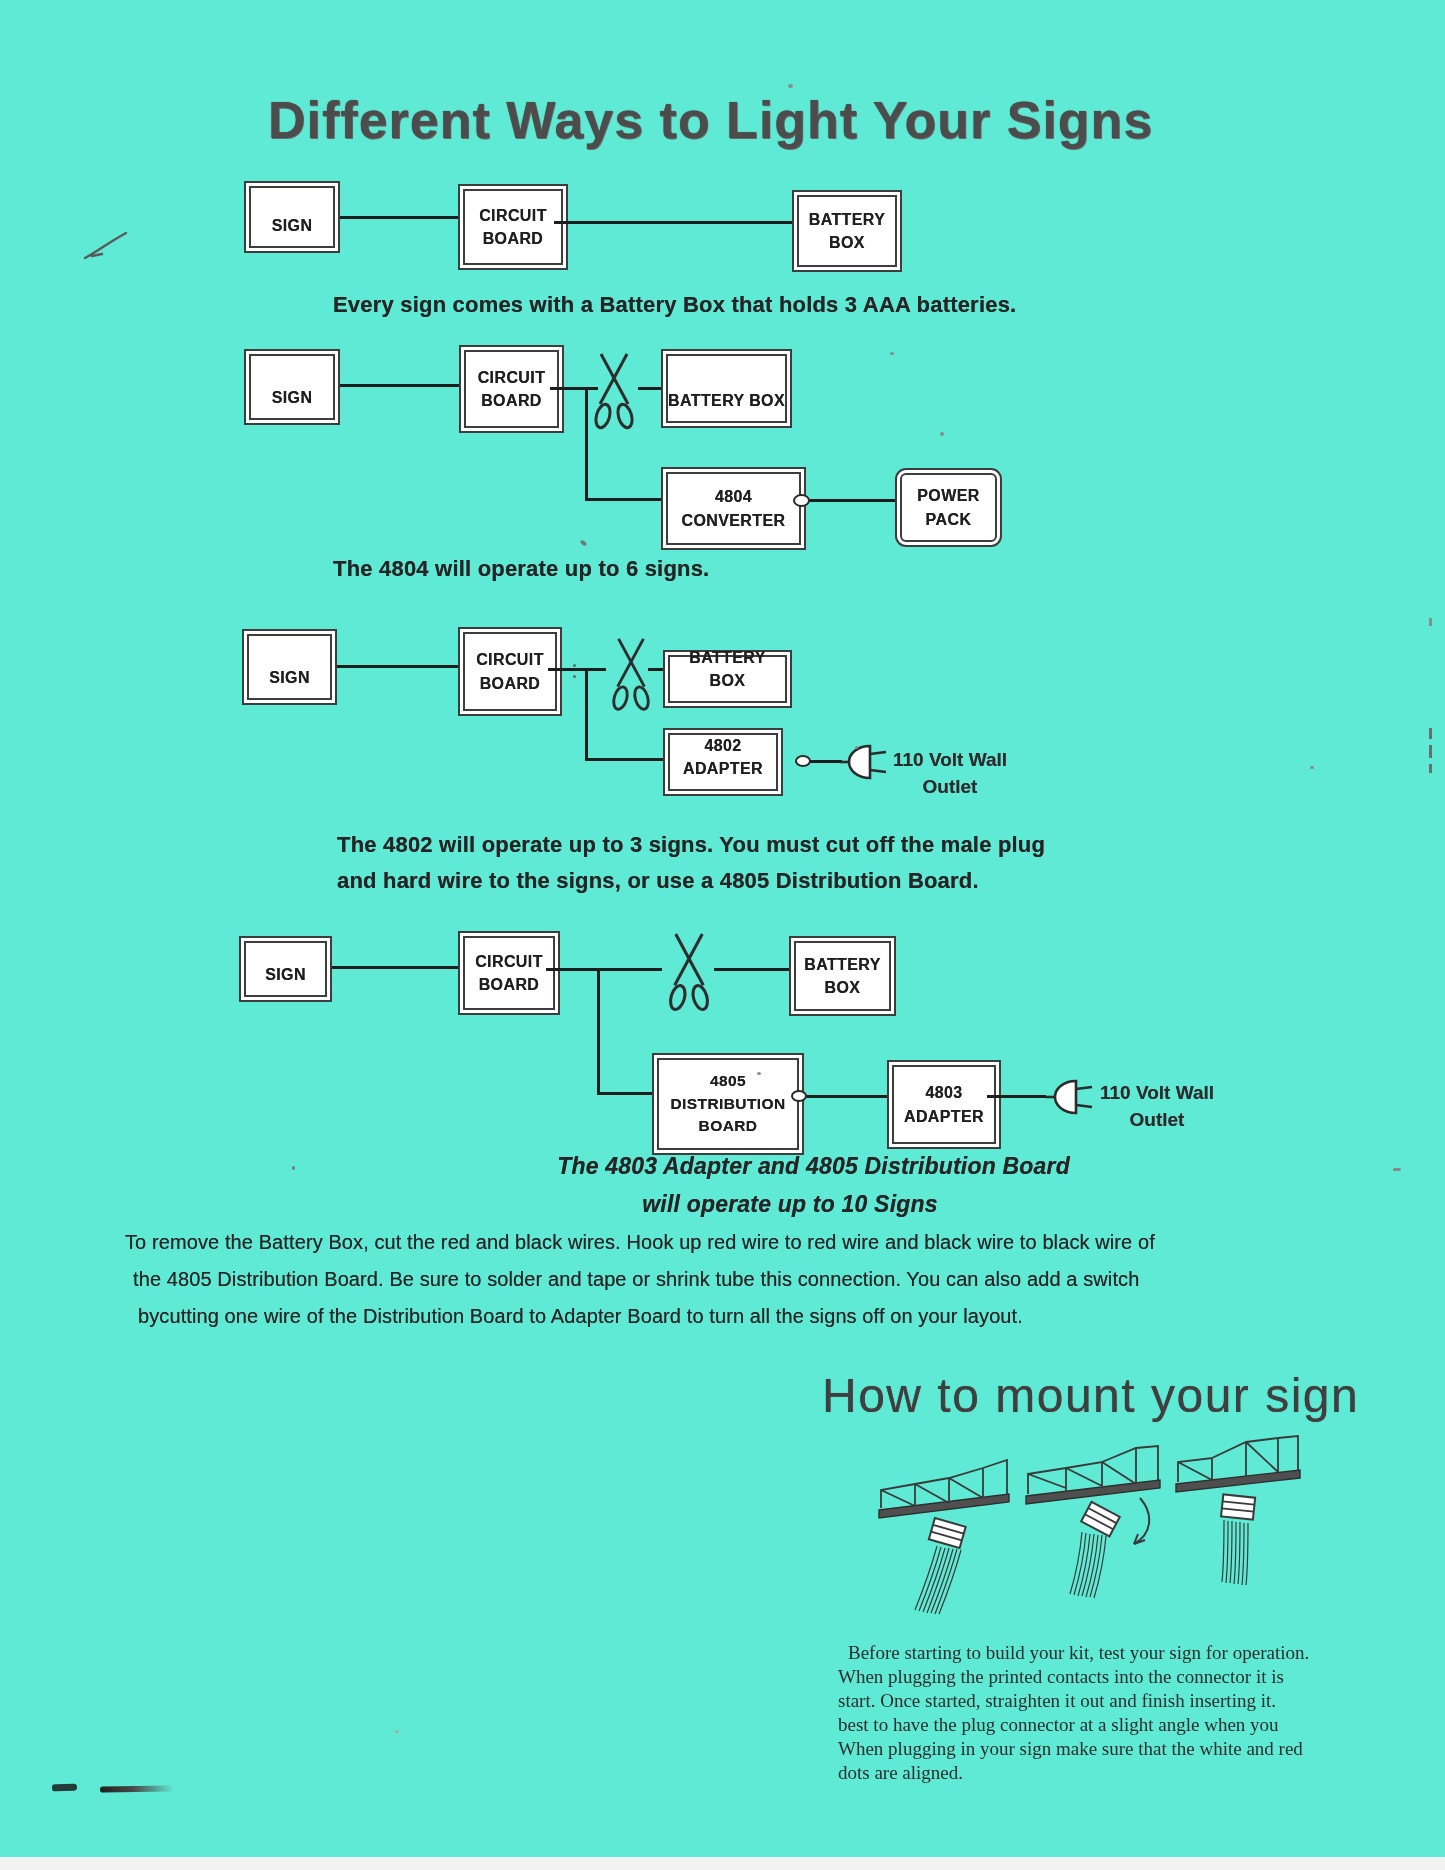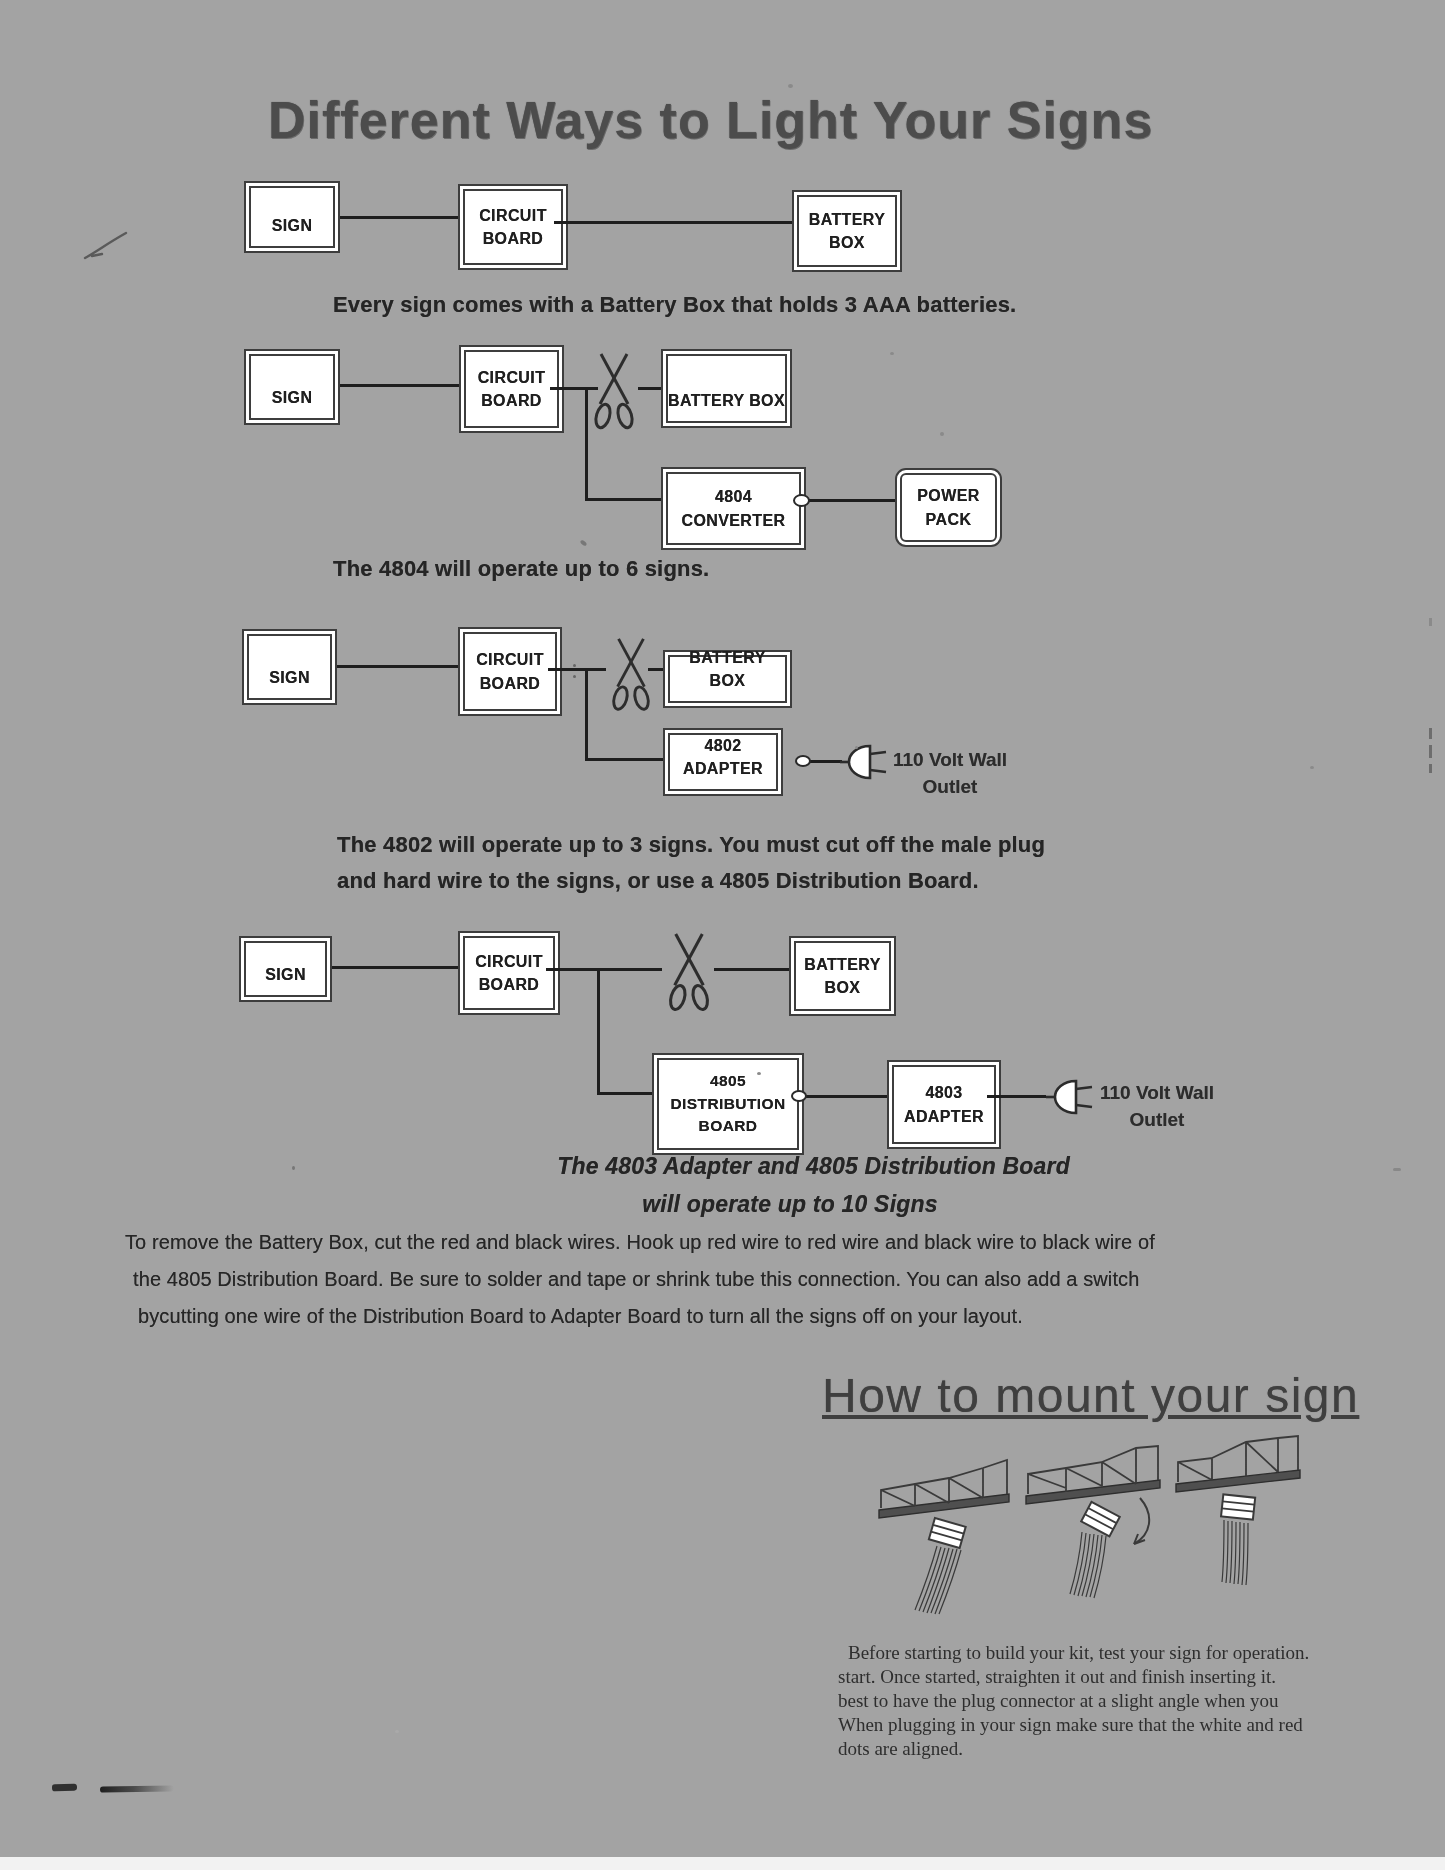--- a/index.html
+++ b/index.html
@@ -1,35 +1,35 @@
 <!DOCTYPE html>
 <html><head>
 <meta charset="utf-8">
 <style>
   html,body{margin:0;padding:0;background:#e8e8e8;}
-  #page{position:relative;width:1445px;height:1870px;background:#a3a3a3;overflow:hidden;
+  #page{position:relative;width:1445px;height:1870px;background:#5eead4;overflow:hidden;
         font-family:"Liberation Sans",sans-serif;color:#2a2a2a;}
   .abs{position:absolute;}
   
   .dbox{position:absolute;border:7px double #3d3d3d;background:#fff;
         display:flex;align-items:center;justify-content:center;text-align:center;
         font-weight:bold;font-size:16px;line-height:1.45;letter-spacing:.4px;
         color:#1f1f1f;white-space:pre-line;text-shadow:0 0 .6px #444;}
   .dbox.low{align-items:flex-end;padding-bottom:9px;box-sizing:border-box;}
   .wire{position:absolute;background:#1e1e1e;}
   .wire.h{height:3px;} .wire.v{width:3px;}
   .cap{position:absolute;font-weight:bold;font-size:22px;color:#252525;
        letter-spacing:.2px;white-space:nowrap;text-shadow:0 0 .6px #555;}
   .cap.italic{font-style:italic;font-size:23px;}
   .outlet{position:absolute;font-weight:bold;font-size:19px;line-height:1.4;
           text-align:center;white-space:pre-line;color:#2c2c2c;text-shadow:0 0 .6px #666;}
   .title{position:absolute;font-weight:bold;color:#4c4c4c;letter-spacing:1px;
          text-shadow:.7px .7px 0 #6b6b6b, 0 0 1px #555;}
   .h2{position:absolute;font-weight:400;color:#3f3f3f;letter-spacing:1.5px;
-      text-shadow:0 0 .7px #555;text-decoration:underline;}
+      text-shadow:0 0 .7px #555;}
   .serif{font-family:"Liberation Serif",serif;}
   .speck{position:absolute;background:#8a8a8a;border-radius:50%;}
   .oval{position:absolute;border:2px solid #2a2a2a;border-radius:50%;background:#fff;}
   .notes-line{position:absolute;font-weight:normal;font-size:20px;color:#262626;
               letter-spacing:.1px;white-space:nowrap;text-shadow:0 0 .5px #555;}
   .instr{position:absolute;left:838px;top:1641px;width:530px;font-size:19px;
          line-height:24px;color:#2e2e2e;}
   .instr div{white-space:nowrap;}
   .instr div:first-child{text-indent:10px;}
   .bottom-band{position:absolute;left:0;bottom:0;width:100%;height:13px;background:#f2f2f2;}
@@ -233,20 +233,21 @@
           <path d="M64 94 C64 114 64 136 62 156"></path>
         <path d="M68 94 C68 114 68 136 66 156"></path>
           <path d="M72 95 C72 115 72 137 70 157"></path>
         <path d="M76 95 C76 115 76 137 74 157"></path>
       </g>
     </g>
   </svg>
 
   <div class="instr serif">
     <div>Before starting to build your kit, test your sign for operation.</div>
+    <div>When plugging the printed contacts into the connector it is</div>
     <div>start. Once started, straighten it out and finish inserting it.</div>
     <div>best to have the plug connector at a slight angle when you</div>
     <div>When plugging in your sign make sure that the white and red</div>
     <div>dots are aligned.</div>
   </div>
 
   <div class="speck" style="left:788px;top:84px;width:5px;height:4px;"></div>
   <div class="speck" style="left:890px;top:352px;width:4px;height:3px;"></div>
   <div class="speck" style="left:940px;top:432px;width:4px;height:4px;"></div>
   <div class="speck" style="left:580px;top:541px;width:7px;height:4px;transform:rotate(40deg);background:#777;"></div>

